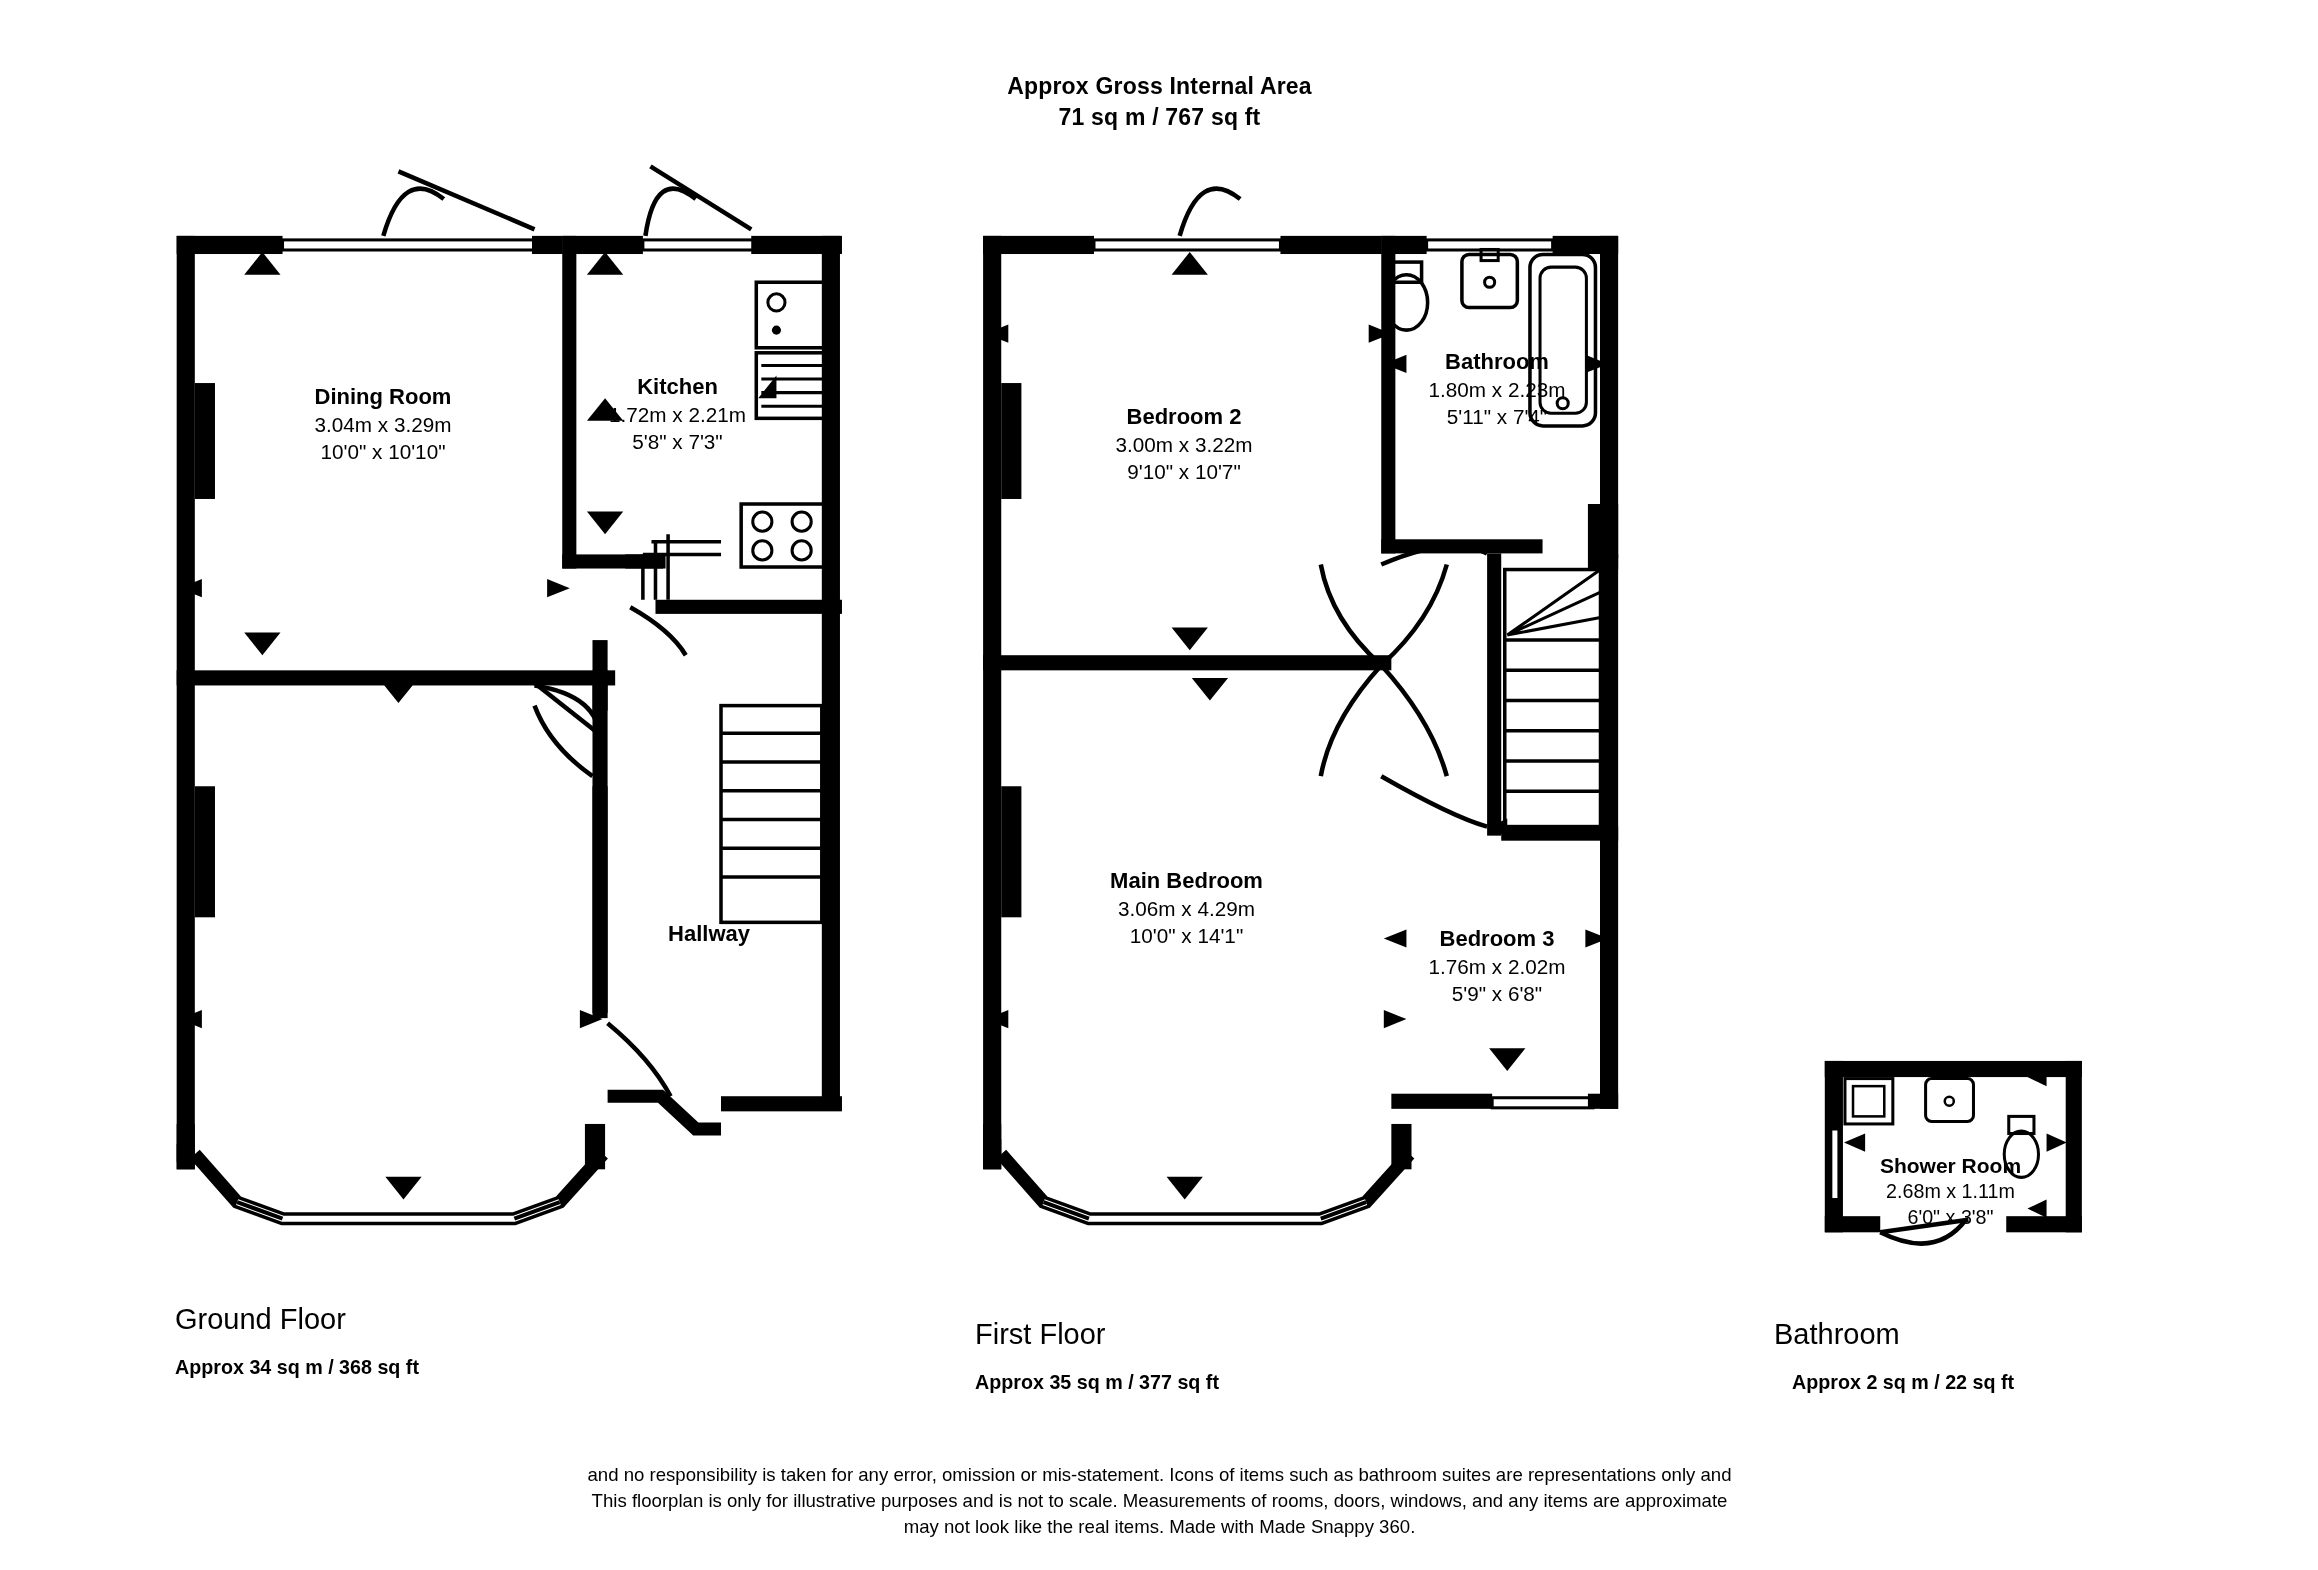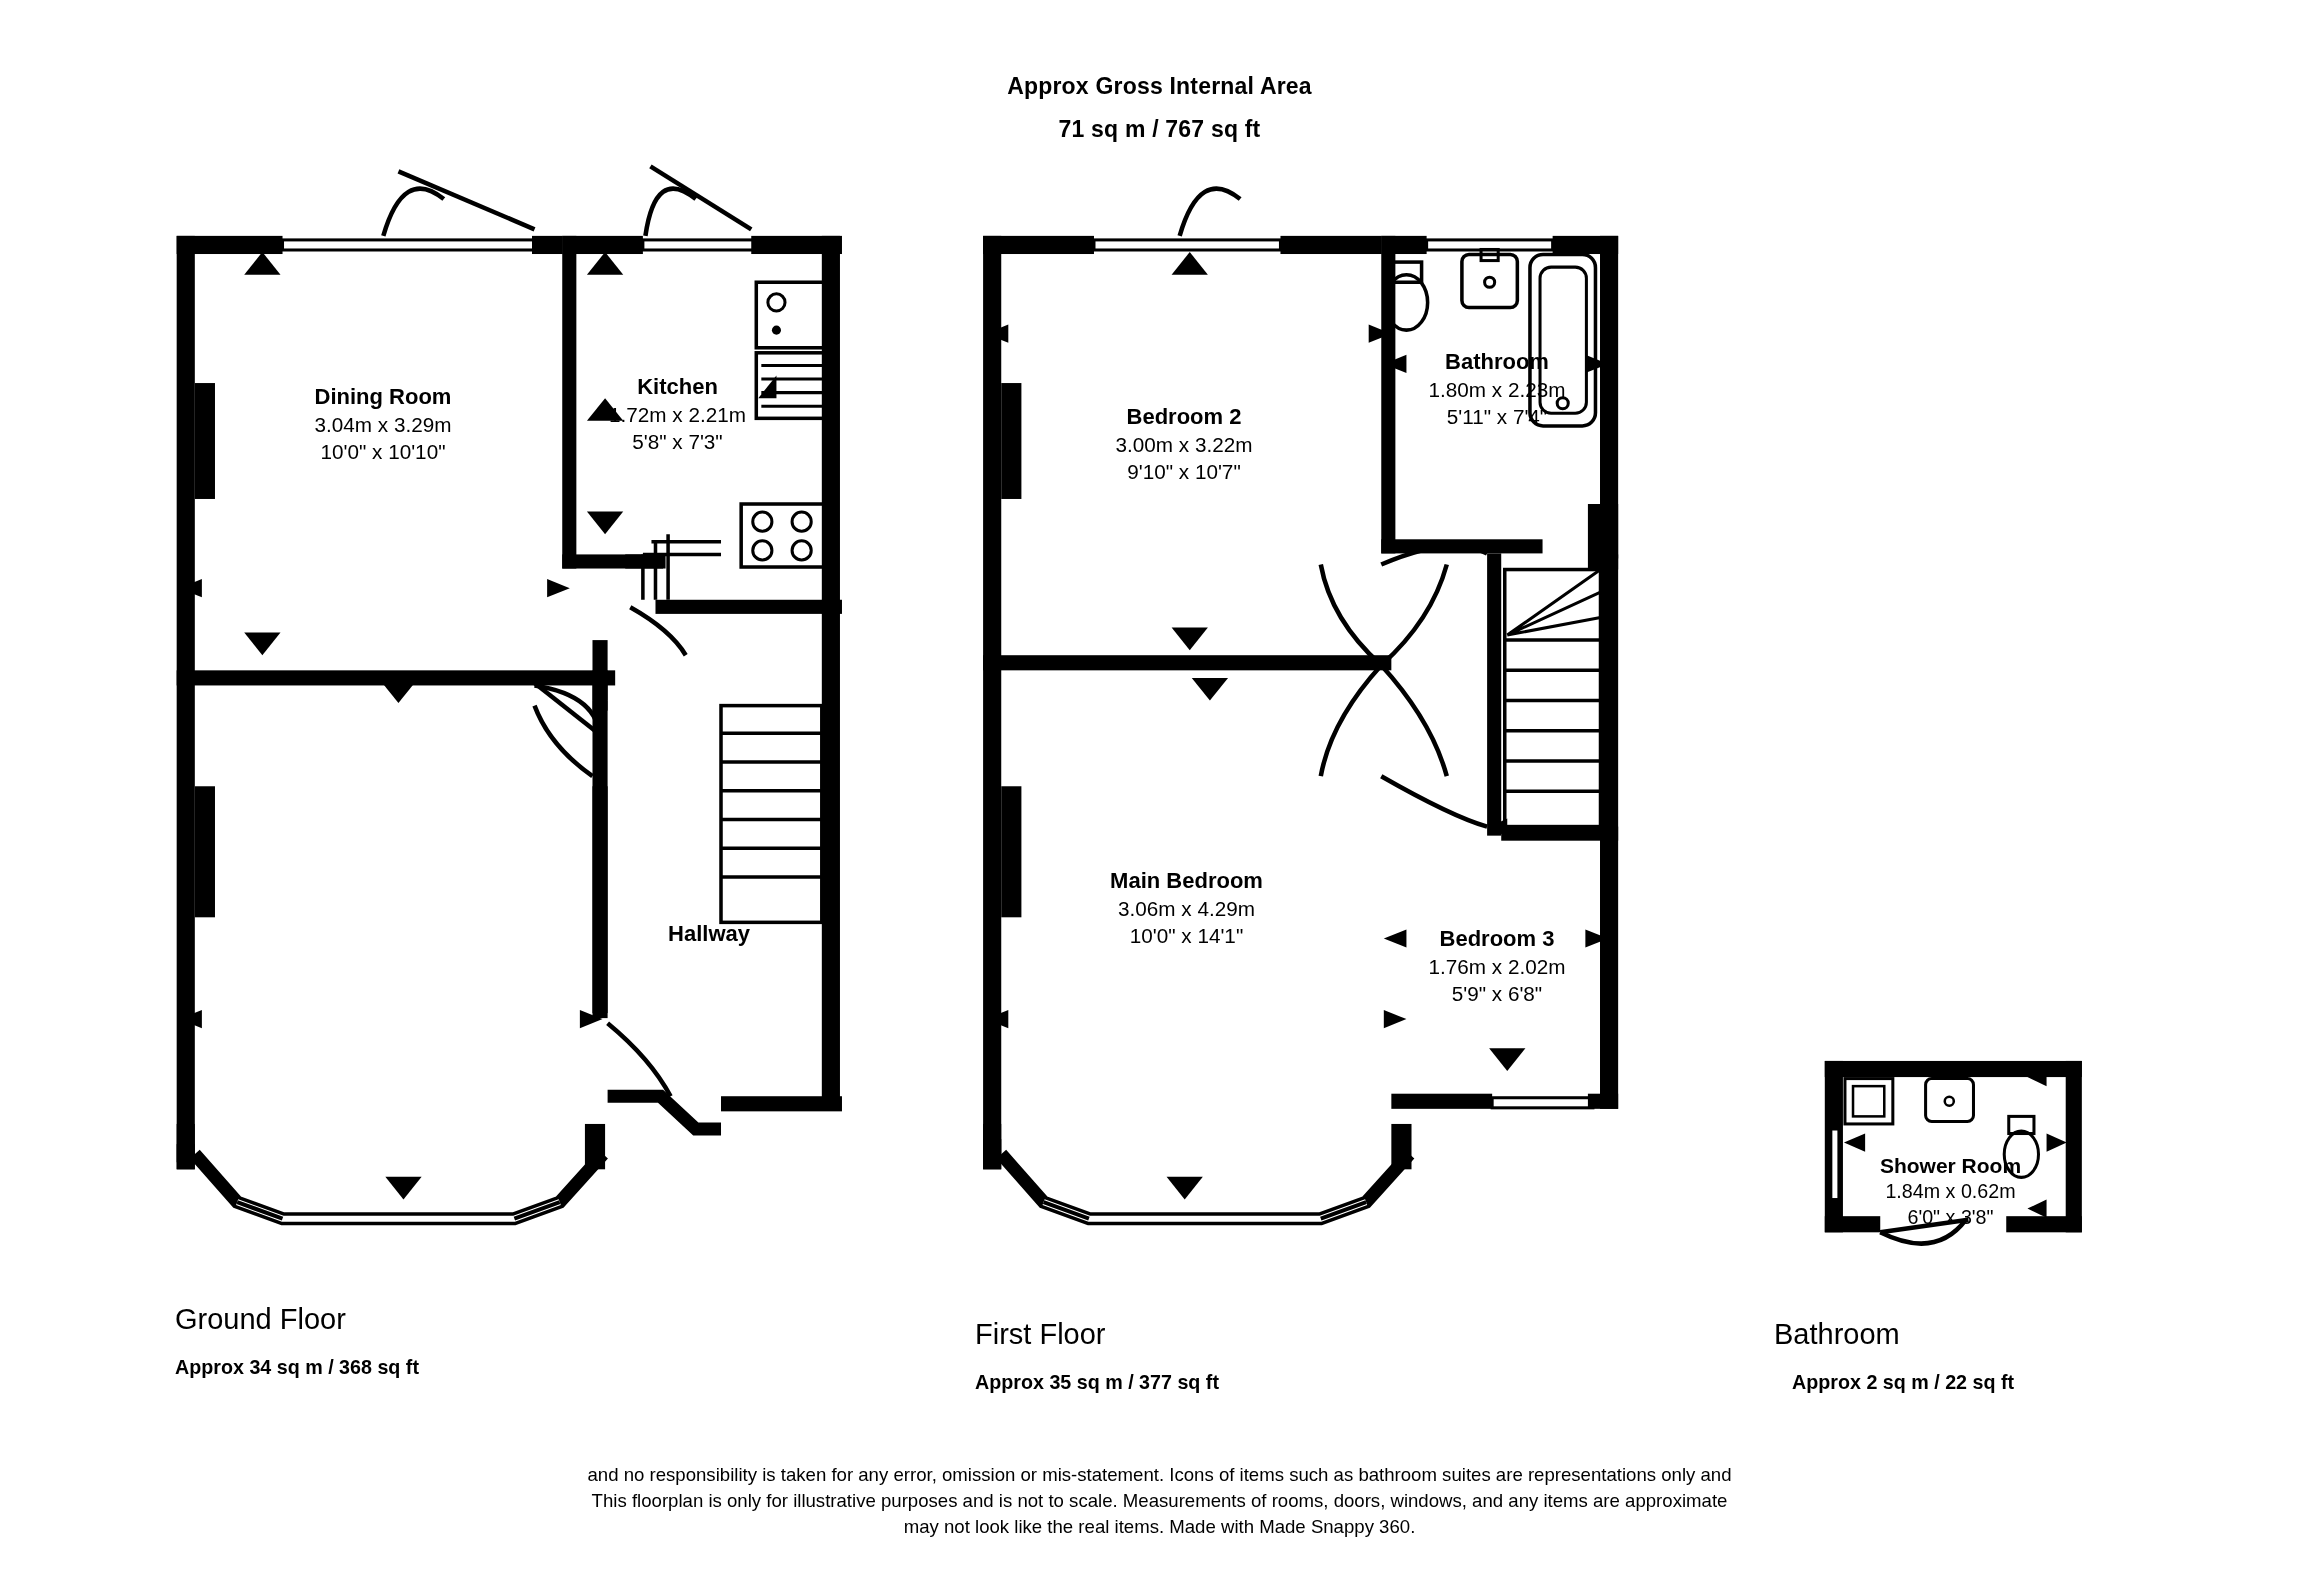--- a/index.html
+++ b/index.html
@@ -26,21 +26,21 @@
     position: absolute;
     left: 0;
     top: 71px;
     width: 2319px;
     text-align: center;
     font-weight: bold;
     font-size: 23px;
     line-height: 31px;
     letter-spacing: 0.2px;
   }
-  .header .l2 { display: block; margin-top: 12px; }
+  .header .l2 { display: block; }
   .room-label {
     position: absolute;
     text-align: center;
     line-height: 1.30;
     white-space: nowrap;
   }
   .room-label .name {
     font-weight: bold;
     font-size: 22px;
     display: block;
@@ -353,21 +353,21 @@
   </div>
 
   <div class="room-label" style="left:1371px; top:925px; width:252px;">
     <span class="name">Bedroom 3</span>
     <span class="dim">1.76m x 2.02m</span>
     <span class="dim">5'9" x 6'8"</span>
   </div>
 
   <div class="room-label" style="left:1794px; top:1152px; width:313px;">
     <span class="name" style="font-size:21px;">Shower Room</span>
-    <span class="dim" style="font-size:19.7px;">1.84m x 0.62m</span>
+    <span class="dim" style="font-size:19.7px;">2.68m x 1.11m</span>
     <span class="dim" style="font-size:19.7px;">6'0" x 3'8"</span>
   </div>
 
   <div class="floor-title" style="left:175px; top:1303px;">Ground Floor</div>
   <div class="floor-sub" style="left:175px; top:1356px;">Approx 34 sq m / 368 sq ft</div>
 
   <div class="floor-title" style="left:975px; top:1318px;">First Floor</div>
   <div class="floor-sub" style="left:975px; top:1371px;">Approx 35 sq m / 377 sq ft</div>
 
   <div class="floor-title" style="left:1774px; top:1318px;">Bathroom</div>

